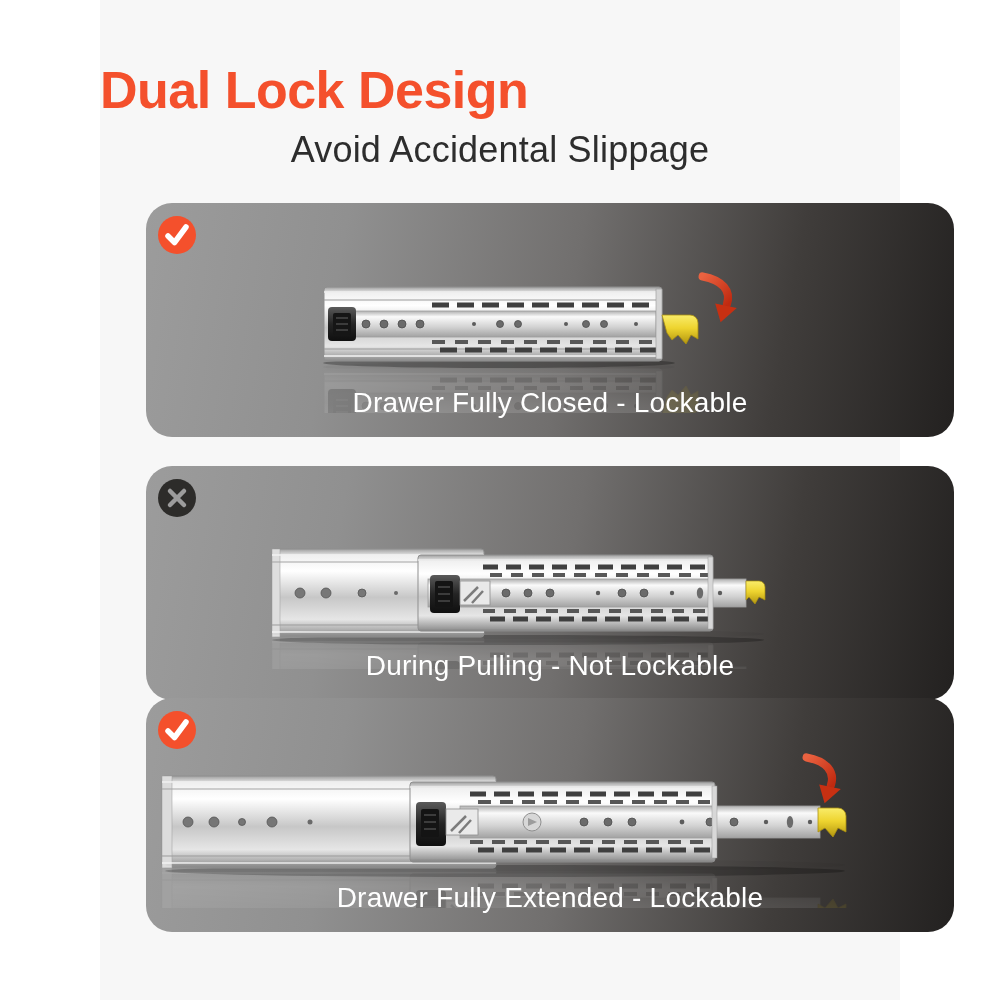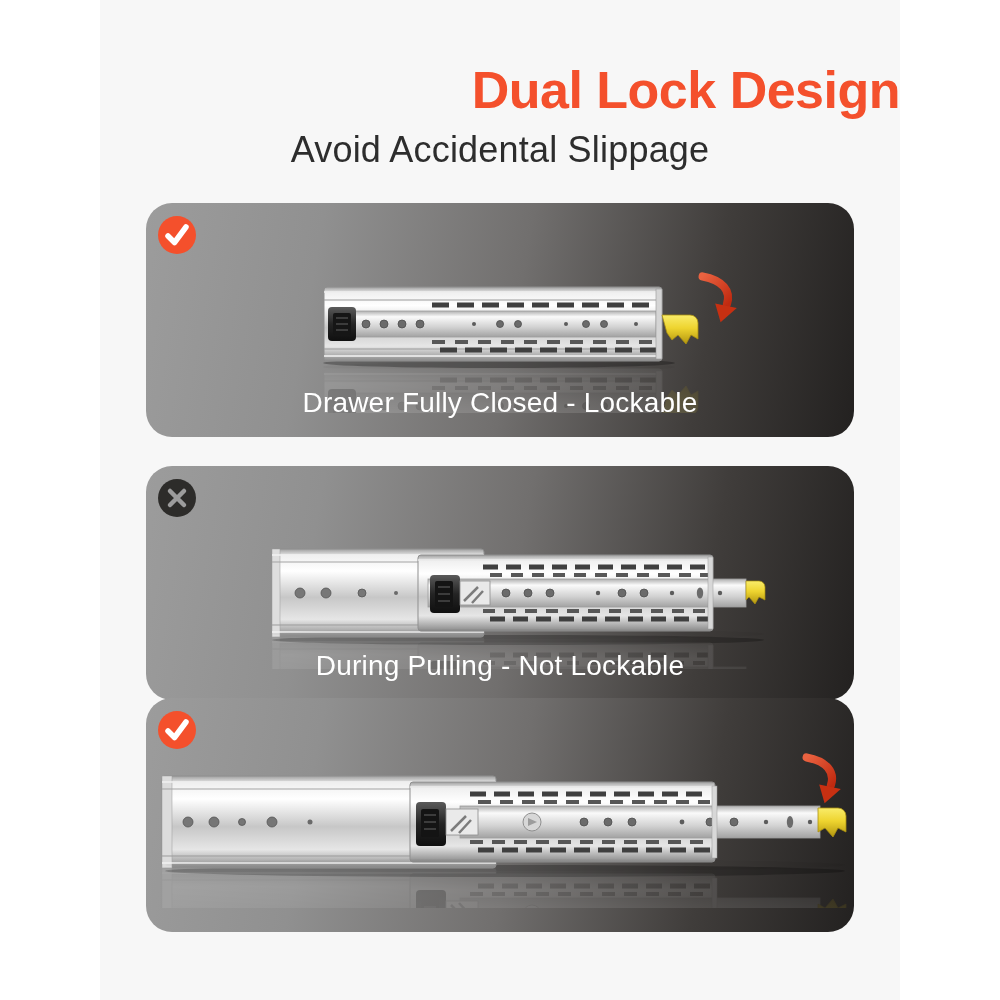--- a/index.html
+++ b/index.html
@@ -7,31 +7,31 @@
     width:1000px; height:1000px;
     background:#ffffff;
     font-family:"Liberation Sans", sans-serif;
     -webkit-font-smoothing:antialiased;
   }
   .stage { position:relative; width:1000px; height:1000px; background:#ffffff; overflow:hidden; }
   .canvas { position:absolute; left:100px; top:0; width:800px; height:1000px; background:#f7f7f7; }
 
   .title {
     position:absolute; top:60px; left:0; width:100%;
-    text-align:right; font-size:52px; font-weight:800;
+    text-align:left; font-size:52px; font-weight:800;
     letter-spacing:-0.5px; color:#f4502c; margin:0;
   }
   .subtitle {
     position:absolute; top:129px; left:0; width:100%;
     text-align:center; font-size:36px; font-weight:400;
     color:#2d2d2d; margin:0; letter-spacing:0.2px;
   }
 
   .panel {
-    position:absolute; left:46px; width:708px; height:234px;
+    position:absolute; left:46px; width:808px; height:234px;
     border-radius:26px; overflow:hidden;
     background:linear-gradient(100deg,#9c9c9c 0%,#909090 24%,#716f6e 52%,#403d3b 78%,#232120 100%);
   }
   .panel-1 { top:203px; }
   .panel-2 { top:466px; }
   .panel-3 { top:698px; }
 
   .badge {
     position:absolute; left:12px; top:13px; width:38px; height:38px;
     border-radius:50%; display:flex; align-items:center; justify-content:center;
@@ -250,16 +250,17 @@
           <path d="M658,60 h20 a8,8 0 0 1 8,8 v16 l-8,-4 -5,9 -8,-9 -7,4 z" fill="url(#gYellow)" stroke="#a98f10" stroke-width="0.8"></path>
         </g>
         <use href="#sl3" transform="translate(0,240) scale(1,-1)" opacity="0.13"></use>
       </svg>
 
       <svg class="arrow arrow-3" viewBox="0 0 60 60">
         <path d="M14,6 C36,10 46,22 41,37" stroke="url(#gRed)" stroke-width="9" fill="none" stroke-linecap="round"></path>
         <polygon points="28,36 52,41 34,57" fill="#c73012"></polygon>
       </svg>
 
+      <div class="caption">Drawer Fully Extended - Lockable</div>
     </section>
 
   </div>
 </div>
 
 </body></html>

